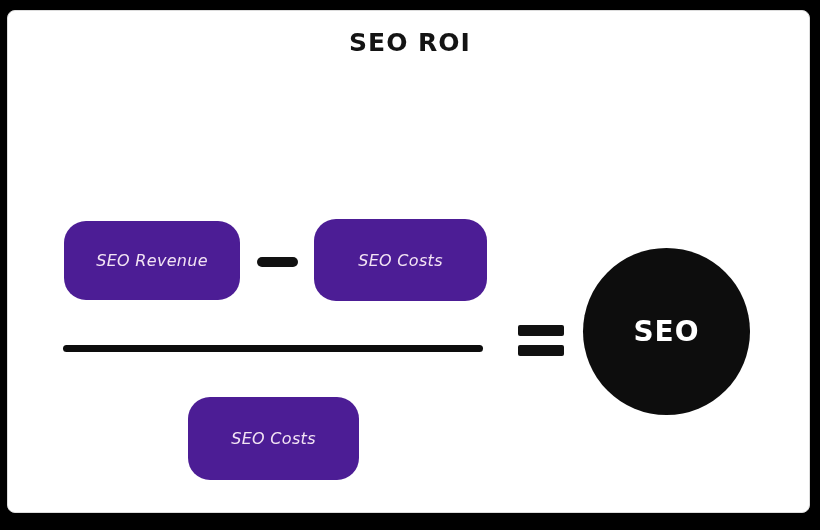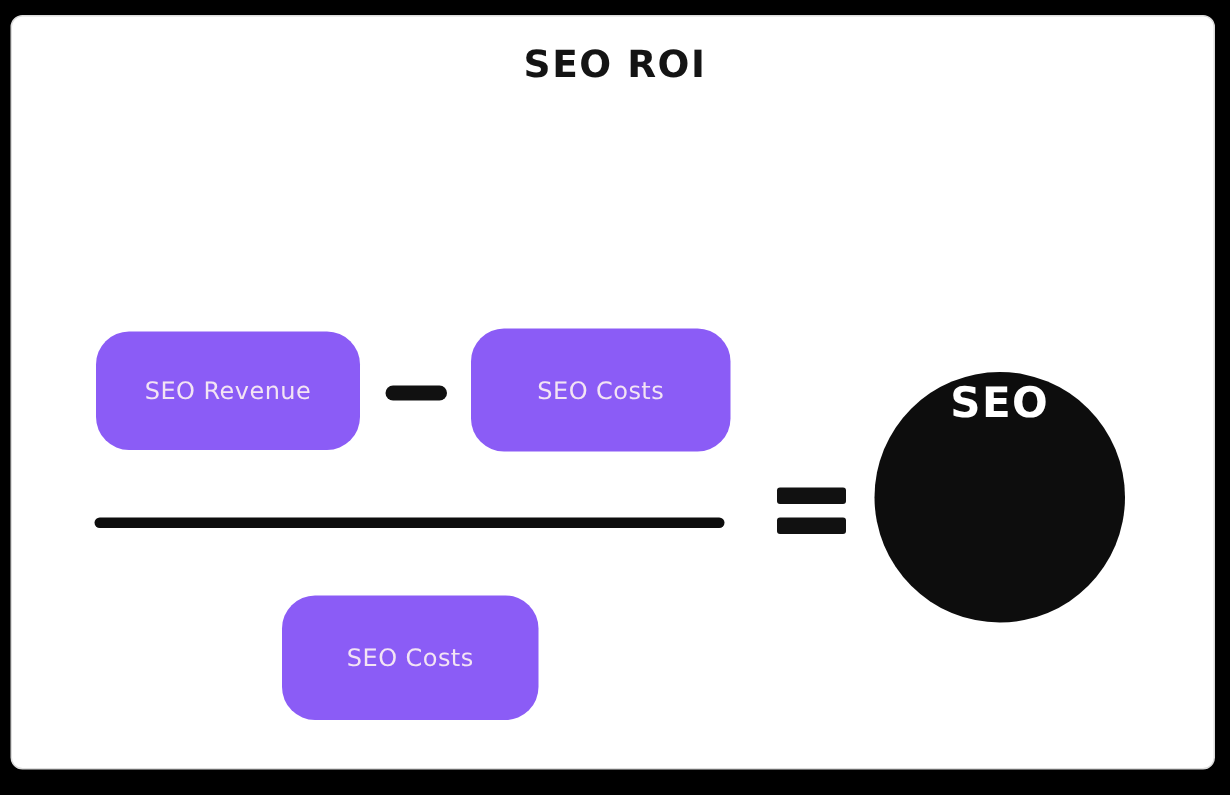--- a/index.html
+++ b/index.html
@@ -32,28 +32,29 @@
     top: 28px;
     width: 820px;
     text-align: center;
     font-size: 25px;
     font-weight: 800;
     letter-spacing: 1px;
     color: #141414;
   }
   .pill {
     position: absolute;
-    background: #8b5cf6;
+    background: #4c1d95;
     border-radius: 22px;
     display: flex;
     align-items: center;
     justify-content: center;
     color: #f3e4f4;
     font-size: 16px;
     letter-spacing: 0.3px;
+    font-style: italic;
   }
   .pill-revenue   { left: 64px;  top: 221px; width: 176px; height: 79px; }
   .pill-costs-top { left: 314px; top: 219px; width: 173px; height: 82px; }
   .pill-costs-bot { left: 188px; top: 397px; width: 171px; height: 83px; }
   .minus-bar {
     position: absolute;
     left: 257px;
     top: 257px;
     width: 41px;
     height: 10px;
@@ -90,20 +91,21 @@
     position: absolute;
     left: 583px;
     top: 248px;
     width: 167px;
     height: 167px;
     border-radius: 50%;
     background: #0d0d0d;
     display: flex;
     flex-direction: column;
     align-items: center;
+    justify-content: center;
     color: #ffffff;
     font-size: 28px;
     font-weight: 800;
     letter-spacing: 1px;
     line-height: 42px;
     text-align: center;
   }
 </style>
 </head>
 <body>

